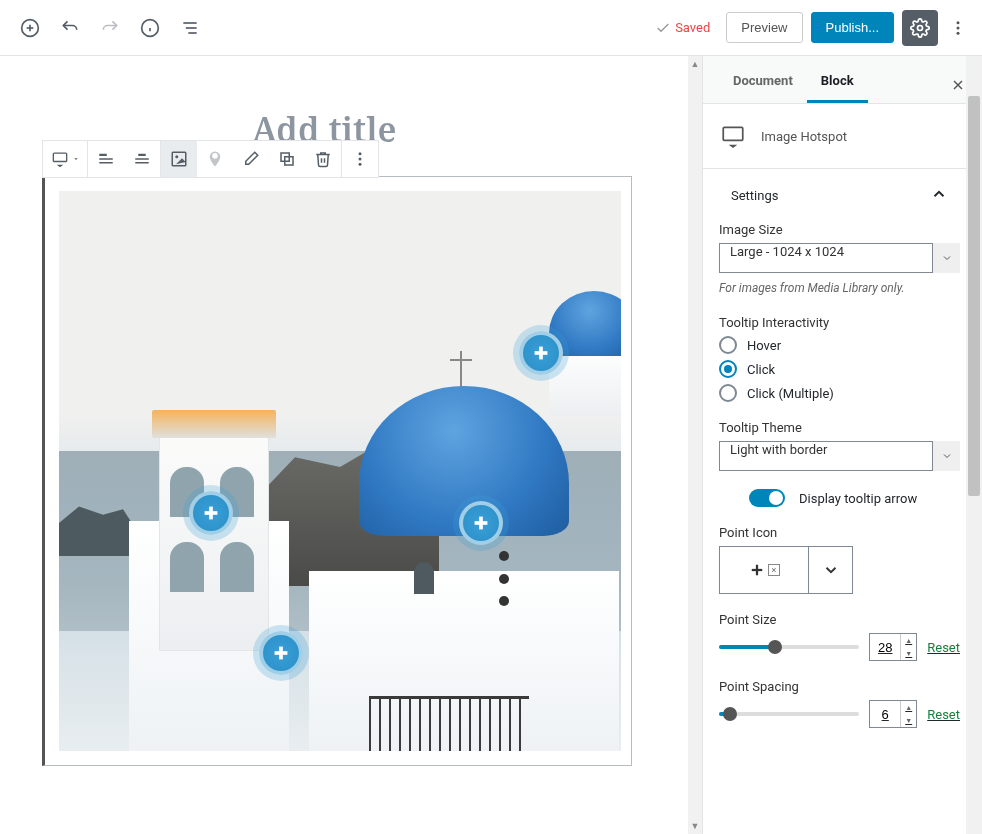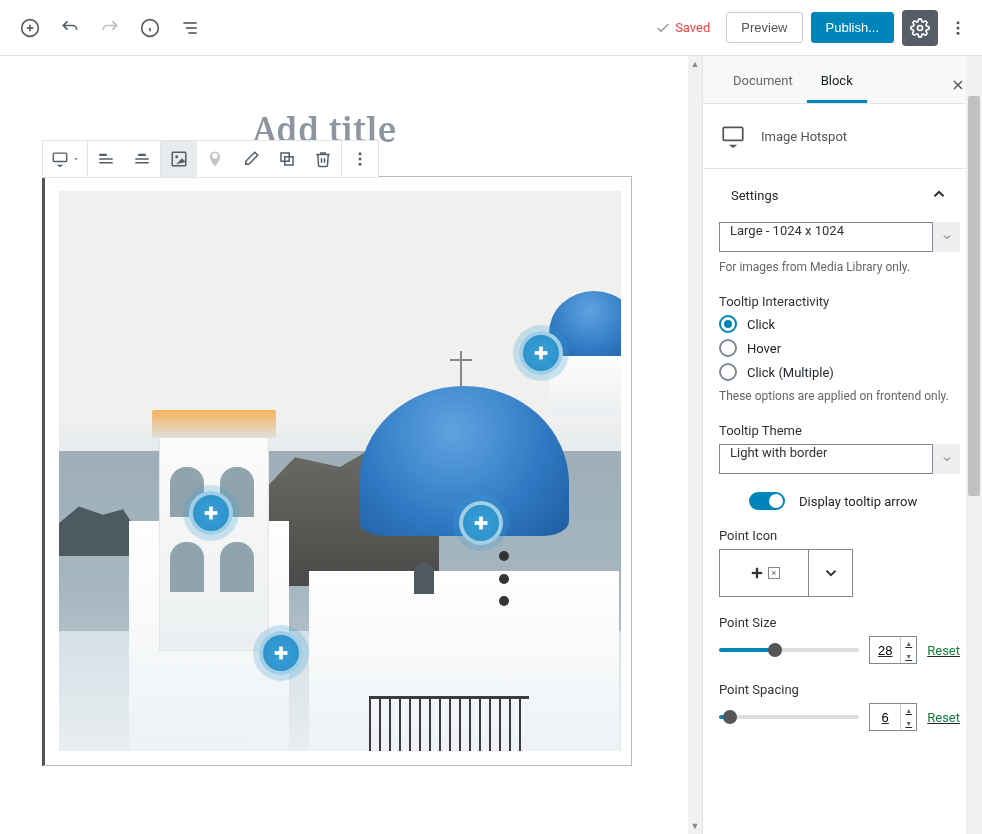--- a/index.html
+++ b/index.html
@@ -66,37 +66,37 @@
 .hs2 { left:400px; top:310px; }
 .hs3 { left:130px; top:300px; }
 .hs4 { left:200px; top:440px; }
 
 
 .sidebar-wrap { width: 280px; border-left: 1px solid #e2e4e7; position: relative; display:flex; }
 .sb-scroll-outer { position:absolute; top:0; right:0; width:16px; height:100%; background:#f1f1f1; }
 .sb-scroll-outer .thumb { position:absolute; left:2px; width:12px; top:40px; height:400px; background:#c1c1c1; border-radius:2px; }
 .sidebar { flex:1; display:flex; flex-direction:column; overflow:hidden; }
 .sb-tabs { height: 48px; display:flex; align-items:flex-end; border-bottom:1px solid #e2e4e7; padding: 0 6px 0 16px; background:#f8f9f9; }
-.sb-tab { padding: 12px 14px; font-size:13px; font-weight:400; color:#666; cursor:pointer; border-bottom: 3px solid transparent; }
+.sb-tab { padding: 12px 14px; font-size:13px; font-weight:700; color:#666; cursor:pointer; border-bottom: 3px solid transparent; }
 .sb-tab.active { color:#191e23; border-bottom-color:#0085ba; }
 .sb-close { margin-left:auto; width:36px; height:36px; display:flex; align-items:center; justify-content:center; cursor:pointer; color:#555; }
 .sb-body-wrap { flex:1; position:relative; overflow:hidden; }
 .sb-body { position:absolute; inset:0; overflow-y:auto; padding-right:6px; }
 .sb-block-header { display:flex; align-items:center; gap:14px; padding: 18px 16px; }
 .sb-block-header .bicon { width:28px; height:28px; display:flex; align-items:center; justify-content:center; }
 .sb-block-header .bname { font-size:13px; color:#555; }
 .panel { border-top:1px solid #e2e4e7; }
 .panel-head { display:flex; align-items:center; justify-content:space-between; padding: 16px 28px; font-weight:400; cursor:pointer; }
 .panel-body { padding: 0 16px 16px; }
 .field { margin-bottom: 18px; }
 .field-label { font-size:13px; font-weight:400; color:#333; margin-bottom:6px; display:block; }
 .sel { position:relative; }
 .sel select, .sel .sel-box { width:100%; height:30px; border:1px solid #7e8993; background:#fff; padding: 0 30px 0 10px; font-size:13px; appearance:none; border-radius:0; color:#333; }
 .sel .chev { position:absolute; right:0; top:0; width:28px; height:30px; border-left:1px solid #7e8993; display:flex; align-items:center; justify-content:center; pointer-events:none; background:#efefef; }
-.hint { color:#666; font-size:12px; margin-top:6px; line-height:1.5; }
+.hint { font-style:italic; color:#666; font-size:12px; margin-top:6px; line-height:1.5; }
 .radio-row { display:flex; align-items:center; gap:10px; margin-bottom:6px; cursor:pointer; }
 .radio { width:18px; height:18px; border:2px solid #7e8993; border-radius:50%; position:relative; flex-shrink:0; }
 .radio.checked { border-color:#0085ba; }
 .radio.checked::after { content:""; position:absolute; left:3px; top:3px; width:8px; height:8px; background:#0085ba; border-radius:50%; }
 .toggle-row { display:flex; align-items:center; gap:14px; margin-bottom:18px;padding-left:30px; }
 .toggle { width:36px; height:18px; background:#0085ba; border-radius:10px; position:relative; cursor:pointer; }
 .toggle::after { content:""; position:absolute; right:2px; top:2px; width:14px; height:14px; background:#fff; border-radius:50%; }
 .icon-picker { display:flex; gap:0; }
 .icon-box { width:90px; height:48px; border:1px solid #7e8993; display:flex; align-items:center; justify-content:center; gap:2px; background:#fff; }
 .icon-box .mini-x { width:12px; height:12px; border:1px solid #888; display:flex; align-items:center; justify-content:center; font-size:9px; color:#666; }
@@ -355,46 +355,46 @@
             <div class="panel">
               <div class="panel-head">
                 <span>Settings</span>
                 <span><svg width="18" height="18" viewBox="0 0 24 24" fill="none" stroke="currentColor" stroke-width="2.5">
                       <polyline points="18 15 12 9 6 15"></polyline>
                     </svg></span>
               </div>
               <div class="panel-body">
 
                 <div class="field">
+                  <span class="field-label">Image Size</span>
                   <div class="sel">
                     <div class="sel-box">Large - 1024 x 1024</div>
                     <div class="chev">
                         <svg width="12" height="12" viewBox="0 0 24 24" fill="none" stroke="#555" stroke-width="2">
                           <polyline points="6 9 12 15 18 9"></polyline>
                         </svg>
                       </div>
                   </div>
                   <div class="hint">For images from Media Library only.</div>
                 </div>
 
                 <div class="field">
                   <span class="field-label">Tooltip Interactivity</span>
                   <div class="radio-row">
+                    <div class="radio"></div>
+                      <span>Hover</span>
+                  </div>
+                  <div class="radio-row">
                     <div class="radio checked"></div>
                       <span>Click</span>
-                  </div>
-                  <div class="radio-row">
-                    <div class="radio"></div>
-                      <span>Hover</span>
                   </div>
                   <div class="radio-row">
                     <div class="radio"></div>
                       <span>Click (Multiple)</span>
                   </div>
-                  <div class="hint">These options are applied on frontend only.</div>
                 </div>
 
                 <div class="field">
                   <span class="field-label">Tooltip Theme</span>
                   <div class="sel">
                     <div class="sel-box">Light with border</div>
                     <div class="chev">
                         <svg width="12" height="12" viewBox="0 0 24 24" fill="none" stroke="#555" stroke-width="2">
                           <polyline points="6 9 12 15 18 9"></polyline>
                         </svg>

